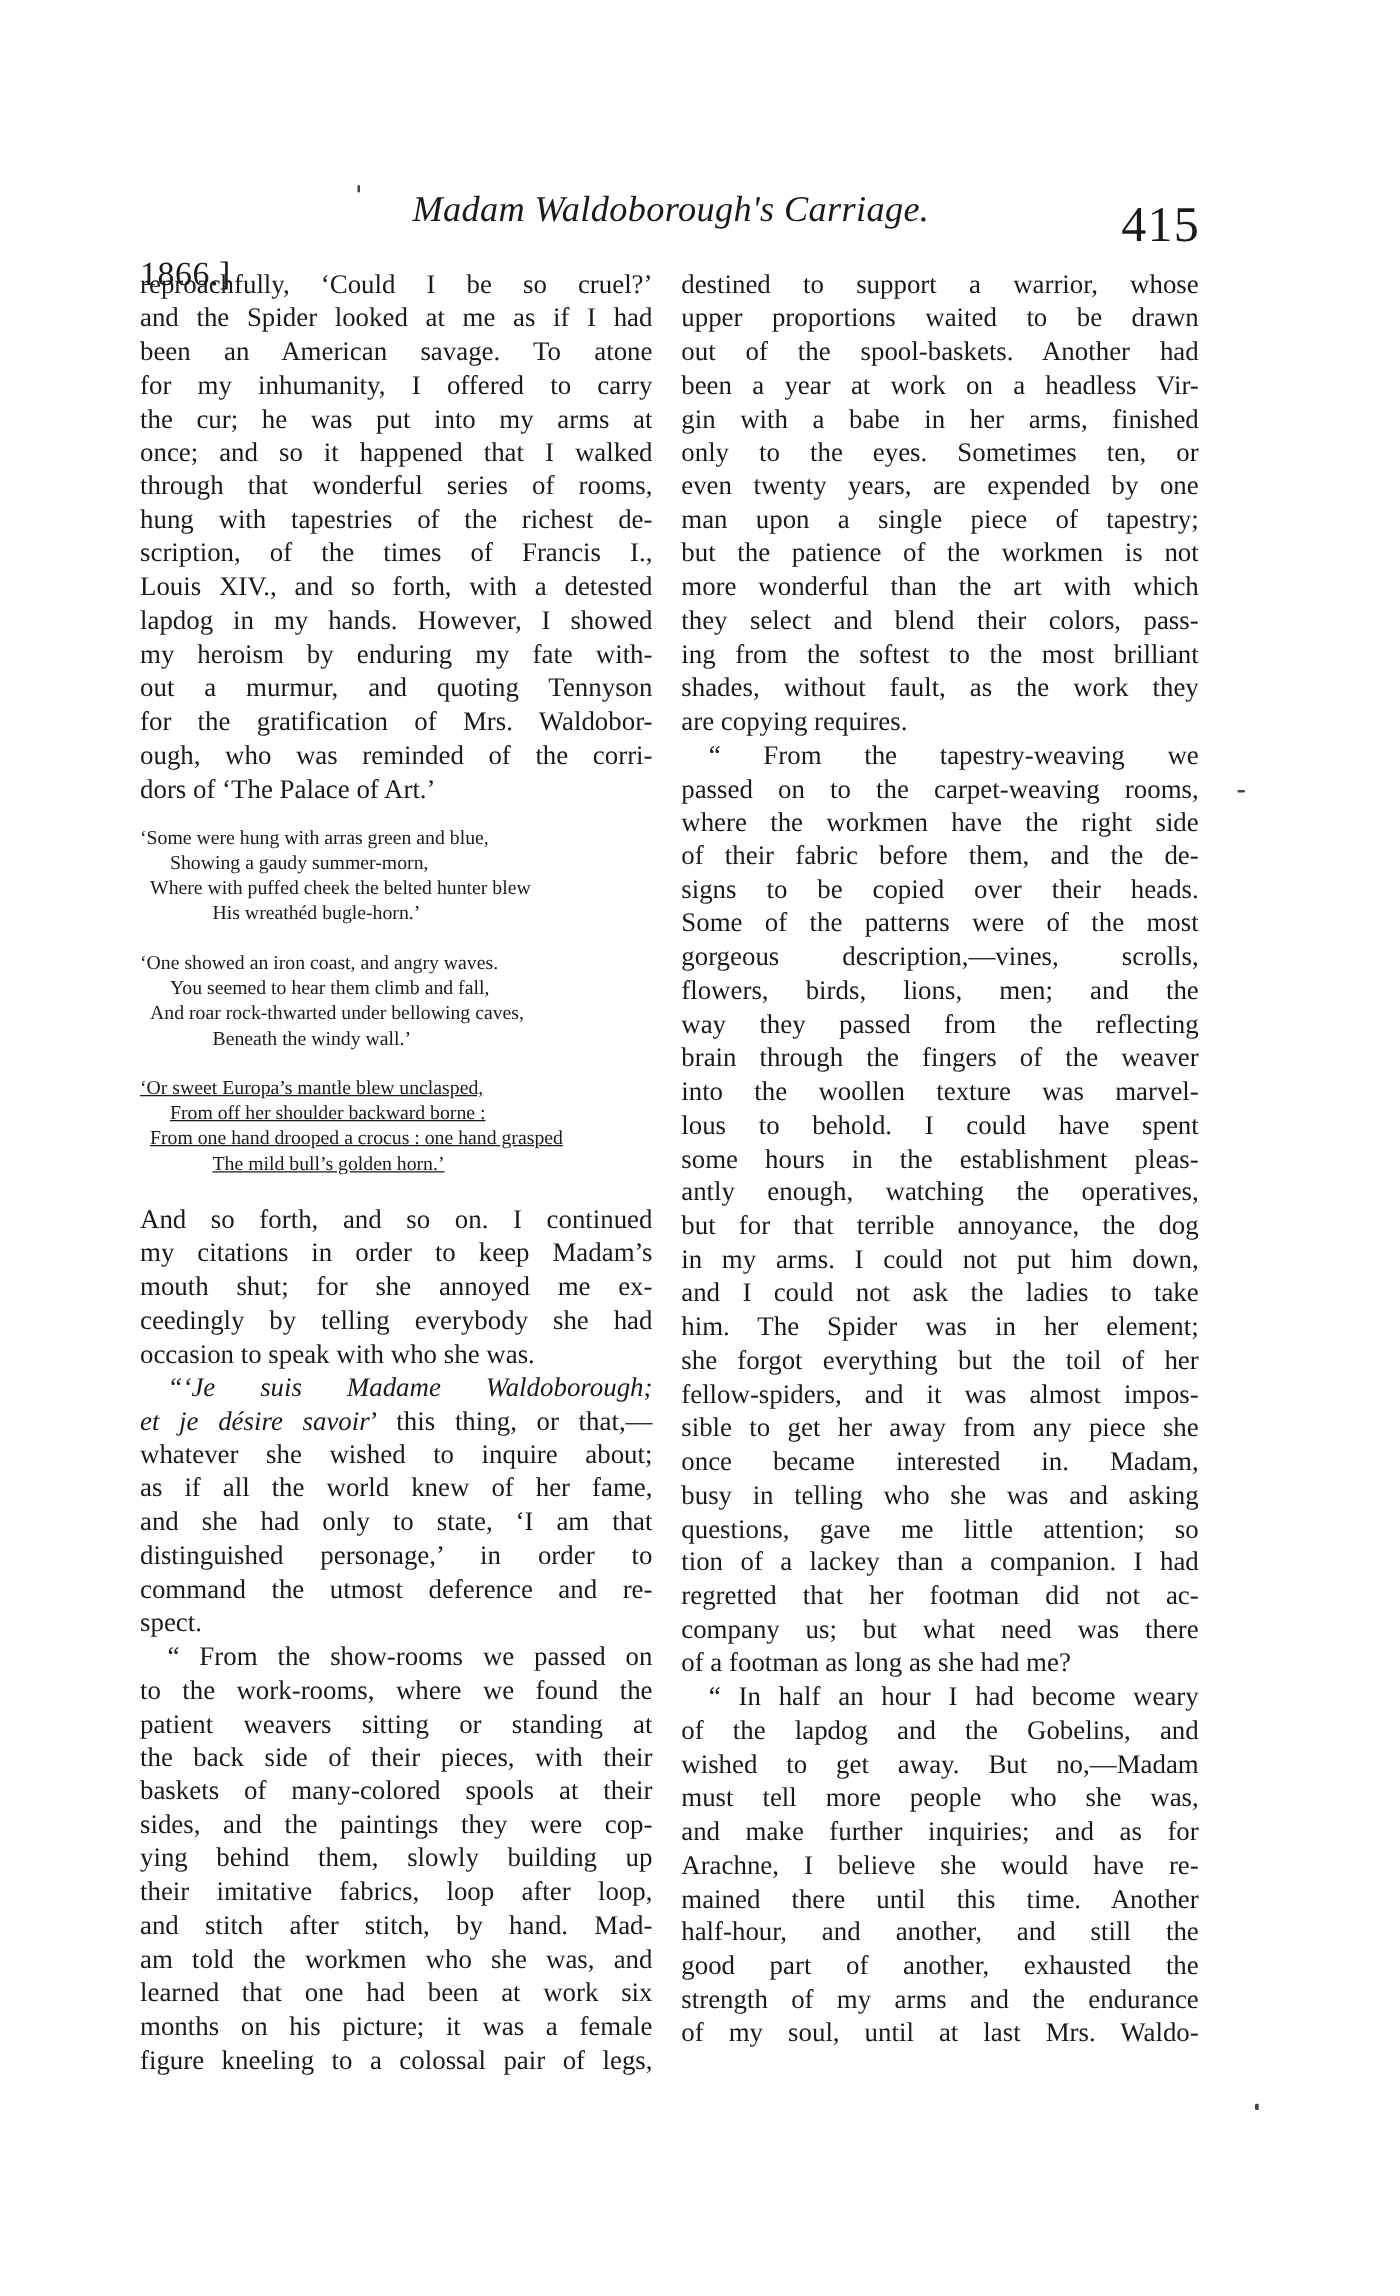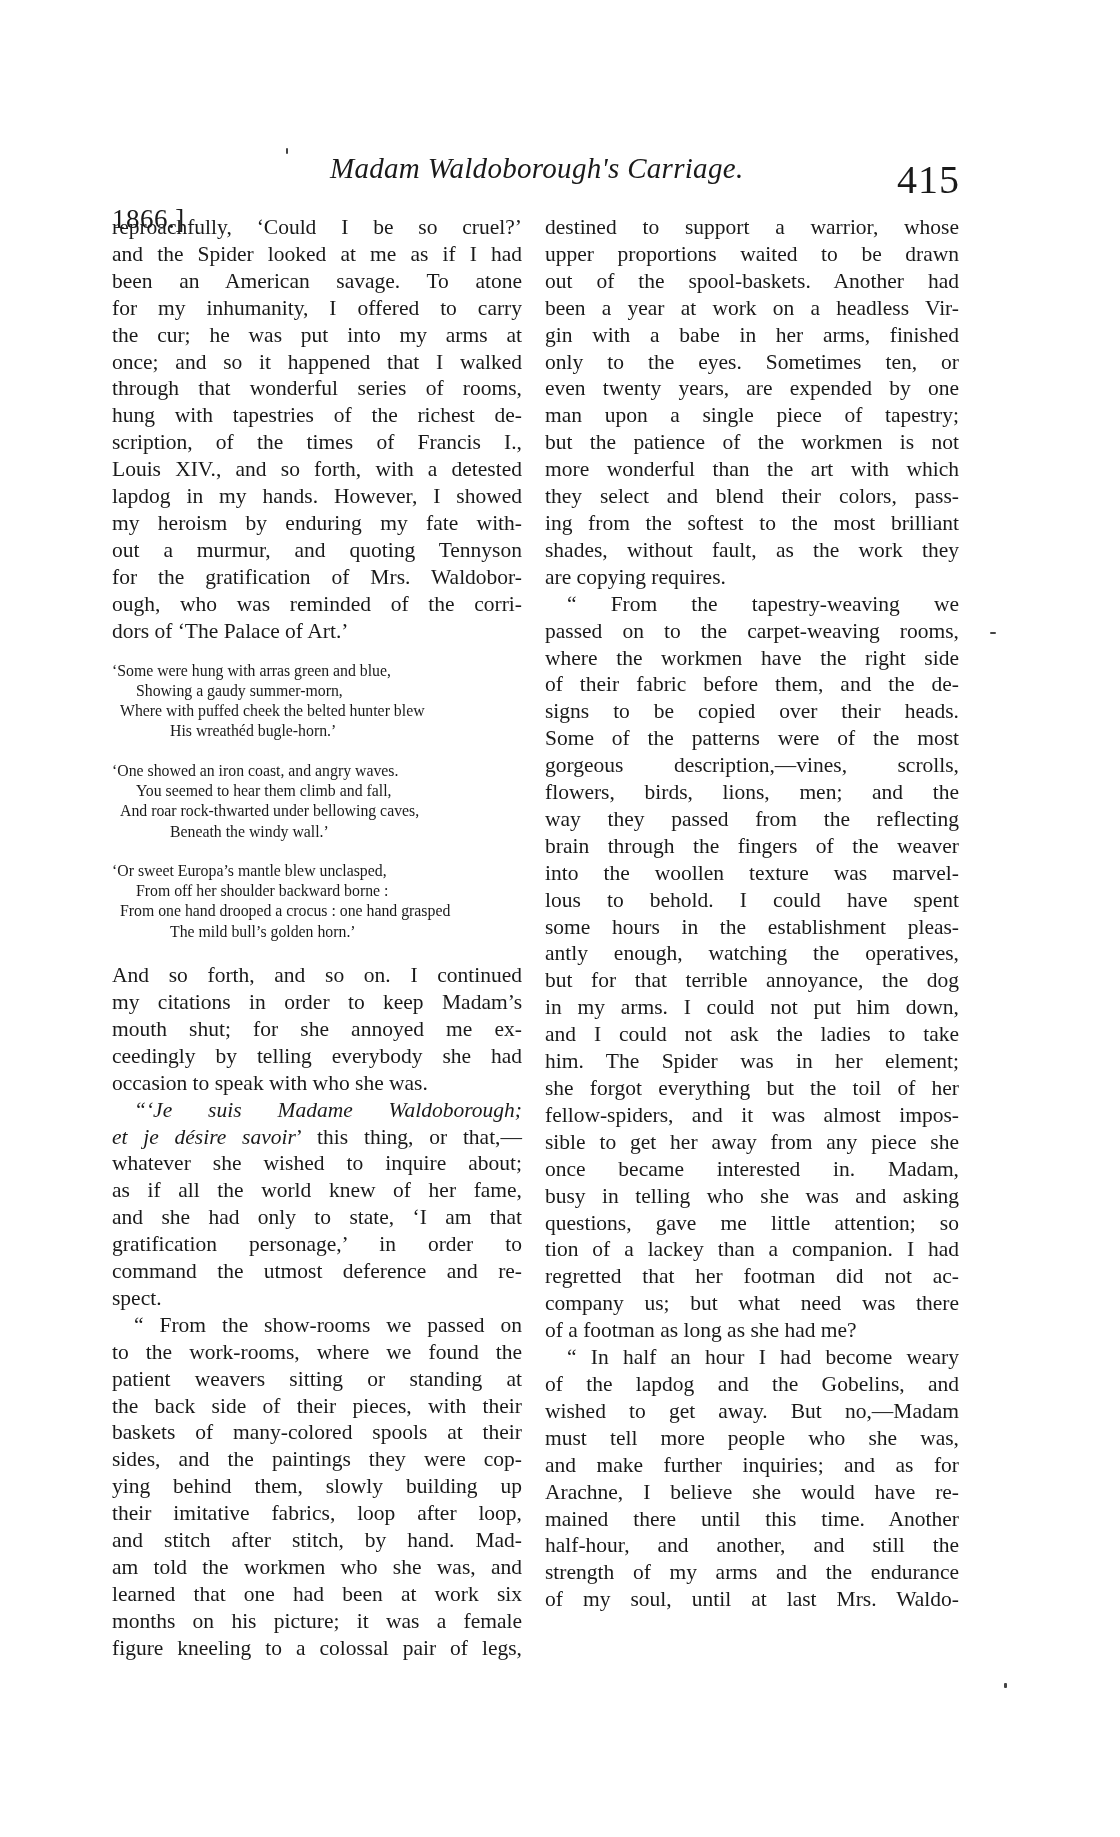--- a/index.html
+++ b/index.html
@@ -64,21 +64,21 @@
   .line.last {
     text-align-last: left;
   }
   .indent { padding-left: 22px; }
   .verse {
     font-size: 15.8px;
     line-height: 20.3px;
     margin: 16px 0 20px 0;
   }
   .stanza { margin-bottom: 19px; }
-  .stanza:last-child { margin-bottom: 4px; }
+  .stanza:last-child { margin-bottom: 4px; text-decoration: underline; }
   .vline { display: block; white-space: nowrap; }
   .v0 { padding-left: 0; }
   .v1 { padding-left: 24px; }
   .v2 { padding-left: 8px; }
   .v3 { padding-left: 58px; }
   .it { font-style: italic; }
   .speck {
     position: absolute;
     background: #444;
     border-radius: 1px;
@@ -141,21 +141,21 @@
     <span class="line">ceedingly by telling everybody she had</span>
     <span class="line last">occasion to speak with who she was.</span>
   </div>
 
   <div>
     <span class="line indent"><span class="it">“‘Je suis Madame Waldoborough;</span></span>
     <span class="line"><span class="it">et je désire savoir</span><span>’ this thing, or that,—</span></span>
     <span class="line">whatever she wished to inquire about;</span>
     <span class="line">as if all the world knew of her fame,</span>
     <span class="line">and she had only to state, ‘I am that</span>
-    <span class="line">gratification personage,’ in order to</span>
+    <span class="line">distinguished personage,’ in order to</span>
     <span class="line">command the utmost deference and re-</span>
     <span class="line last">spect.</span>
   </div>
 
   <div>
     <span class="line indent">“ From the show-rooms we passed on</span>
     <span class="line">to the work-rooms, where we found the</span>
     <span class="line">patient weavers sitting or standing at</span>
     <span class="line">the back side of their pieces, with their</span>
     <span class="line">baskets of many-colored spools at their</span>
@@ -221,20 +221,21 @@
 
   <div>
     <span class="line indent">“ In half an hour I had become weary</span>
     <span class="line">of the lapdog and the Gobelins, and</span>
     <span class="line">wished to get away.  But no,—Madam</span>
     <span class="line">must tell more people who she was,</span>
     <span class="line">and make further inquiries; and as for</span>
     <span class="line">Arachne, I believe she would have re-</span>
     <span class="line">mained there until this time.  Another</span>
     <span class="line">half-hour, and another, and still the</span>
+    <span class="line">good part of another, exhausted the</span>
     <span class="line">strength of my arms and the endurance</span>
     <span class="line">of my soul, until at last Mrs. Waldo-</span>
   </div>
 </div>
 
 <div class="speck" style="left:990px;top:632px;width:6px;height:2px;"></div>
 <div class="speck" style="left:1004px;top:1683px;width:3px;height:5px;"></div>
 <div class="speck" style="left:286px;top:148px;width:2px;height:6px;"></div>
 
 </body></html>

